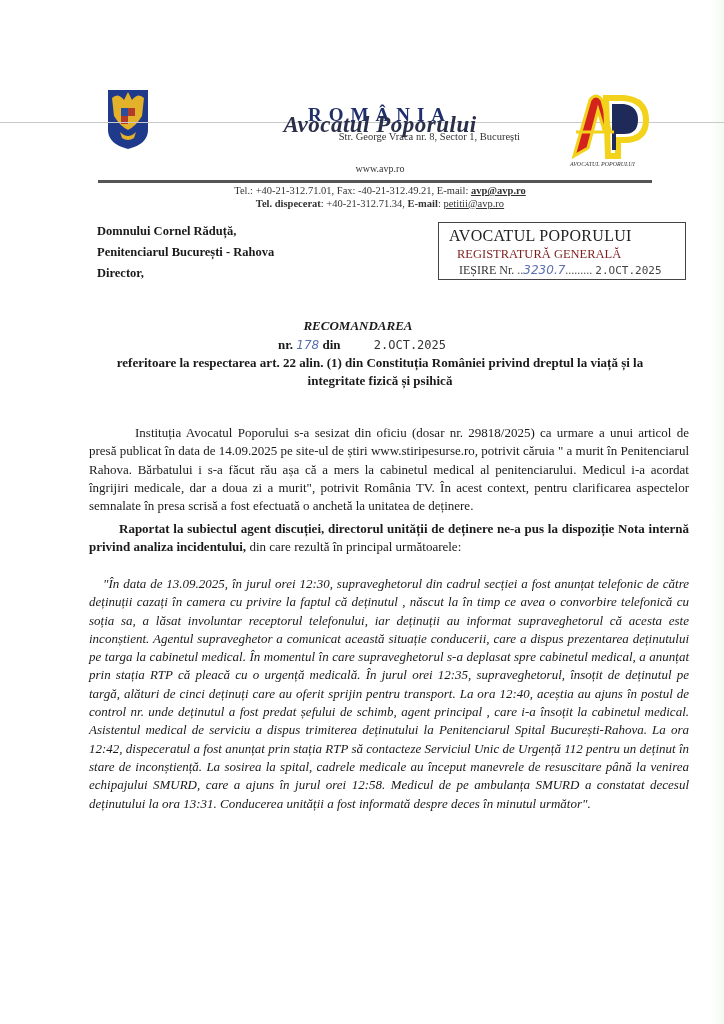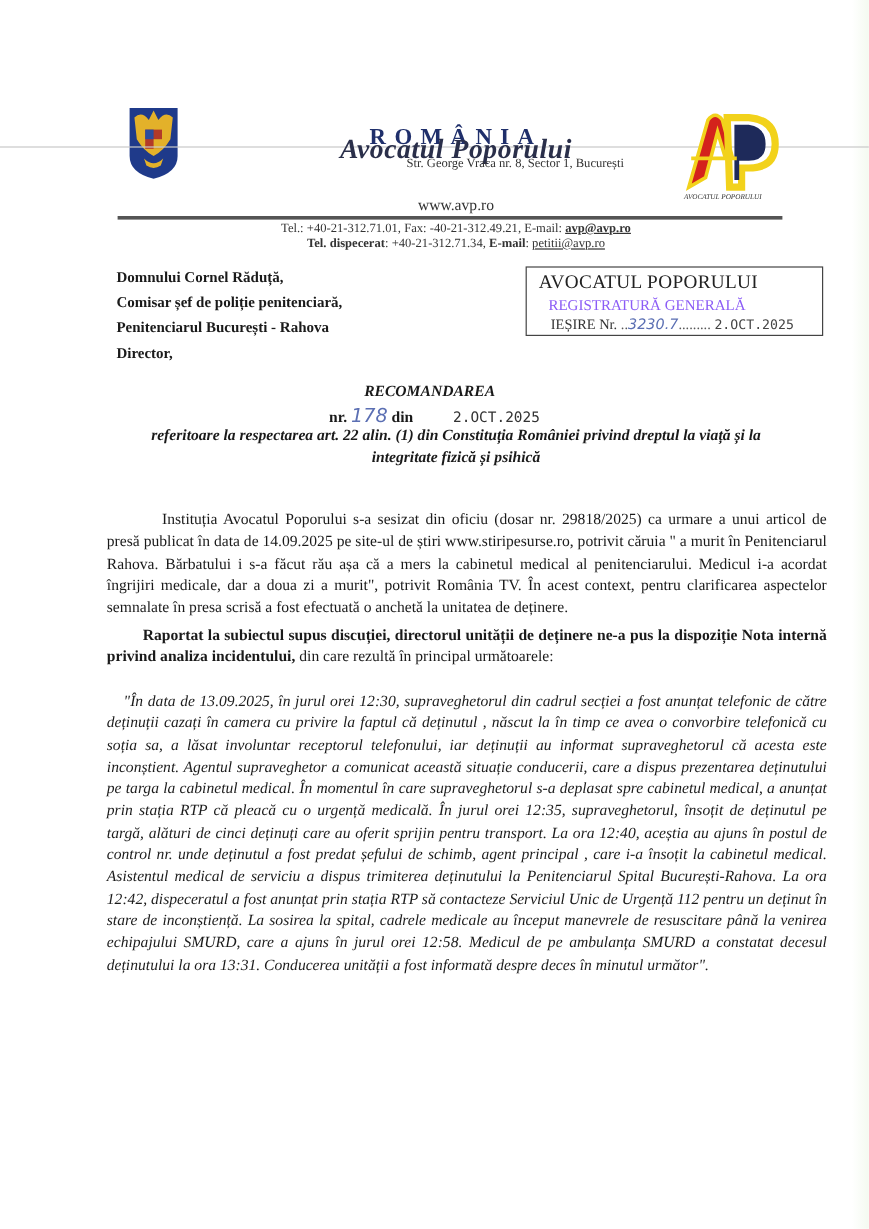--- a/index.html
+++ b/index.html
@@ -22,49 +22,49 @@
     position: absolute; left: 240px; top: 88px; width: 280px; text-align: center;
     font-size: 19px; font-weight: bold; letter-spacing: 7px; color: #1f2f6b; margin-top: 16px;
   }
   .title-script {
     position: absolute; left: 240px; top: 112px; width: 280px; text-align: center;
     font-family: "Liberation Serif", serif; font-style: italic; font-weight: bold;
     font-size: 23px; color: #2a2f4a; letter-spacing: 0.5px;
   }
   .thin-rule { position: absolute; left: 0; top: 122px; width: 724px; height: 1px; background: #c9c9c9; }
   .address { position: absolute; left: 240px; top: 131px; width: 280px; text-align: right; font-size: 10.5px; color: #333; }
-  .website { position: absolute; left: 240px; top: 163px; width: 280px; text-align: center; font-size: 13px; color: #333; }
+  .website { position: absolute; left: 240px; top: 163px; width: 280px; text-align: center; font-size: 10px; color: #333; }
   .thick-rule { position: absolute; left: 98px; top: 180px; width: 554px; height: 3px; background: #555; }
   .contact1 { position: absolute; left: 120px; top: 185px; width: 520px; text-align: center; font-size: 10.5px; color: #333; }
   .contact2 { position: absolute; left: 120px; top: 198px; width: 520px; text-align: center; font-size: 10.5px; color: #333; }
   .link { text-decoration: underline; font-weight: bold; font-family: Liberation Serif, serif; }
   .link-plain { text-decoration: underline; }
   b { font-weight: bold; }
 
   
   .recipient { position: absolute; left: 97px; top: 221px; font-size: 12.5px; font-weight: bold; line-height: 21px; }
 
   
   .stamp {
     position: absolute; left: 438px; top: 222px; width: 248px; height: 58px;
     border: 1.5px solid #444; box-sizing: border-box;
   }
   .stamp .s1 { position: absolute; left: 10px; top: 4px; font-size: 16px; color: #222; letter-spacing: 0.3px; }
-  .stamp .s2 { position: absolute; left: 18px; top: 24px; font-size: 12.5px; color: #8b5cf6; }
+  .stamp .s2 { position: absolute; left: 18px; top: 24px; font-size: 12.5px; color: #7f1d1d; }
   .stamp .s3 { position: absolute; left: 4px; top: 40px; font-size: 12px; color: #333; margin-left: 16px; }
   .stamp .hand { color: #5b6fb3; font-style: italic; font-family: "DejaVu Sans", sans-serif; font-size: 12px; }
   .stamp .dots { color: #555; }
   .stamp .sdate { font-family: "DejaVu Sans Mono", monospace; font-size: 11px; color: #444; }
 
   
   .rec-title { position: absolute; left: 0; top: 318px; width: 716px; text-align: center; font-size: 13px; font-weight: bold; font-style: italic; }
   .rec-nr { position: absolute; left: 0; top: 337px; width: 724px; text-align: center; font-size: 13px; }
-  .rec-nr .hand { color: #5b6fb3; font-style: italic; font-family: "DejaVu Sans", sans-serif; font-size: 16px; }
+  .rec-nr .hand { color: #5b6fb3; font-style: italic; font-family: "DejaVu Sans", sans-serif; font-size: 12px; }
   .rec-nr .date { font-family: "DejaVu Sans Mono", monospace; font-size: 12px; color: #333; margin-left: 30px; }
-  .rec-subject { position: absolute; left: 100px; top: 354px; width: 560px; text-align: center; font-size: 13px; font-weight: bold; line-height: 18px; font-style: italic; }
+  .rec-subject { position: absolute; left: 100px; top: 354px; width: 560px; text-align: center; font-size: 13px; font-weight: bold; line-height: 18px; }
 
   
   .para {
     position: absolute; left: 89px; width: 600px; font-size: 13px; line-height: 18.3px; text-align: justify;
   }
   .p1 { top: 424px; text-indent: 46px; }
   .p2 { top: 520px; text-indent: 30px; }
   .p3 { top: 575px; text-indent: 14px; font-style: italic; }
 </style>
 </head>
@@ -99,21 +99,20 @@
   <div class="thick-rule"></div>
   <div class="contact1">
     <span>Tel.: +40-21-312.71.01, Fax: -40-21-312.49.21, E-mail: </span><span class="link">avp@avp.ro</span>
   </div>
   <div class="contact2">
     <b>Tel. dispecerat</b><span>: +40-21-312.71.34, </span><b>E-mail</b><span>: </span><span class="link-plain">petitii@avp.ro</span>
   </div>
 
   <div class="recipient">
     <div>Domnului Cornel Răduță,</div>
-    <div>Comisar șef de poliție penitenciară,</div>
     <div>Penitenciarul București - Rahova</div>
     <div>Director,</div>
   </div>
 
   <div class="stamp">
     <div class="s1">AVOCATUL POPORULUI</div>
     <div class="s2">REGISTRATURĂ GENERALĂ</div>
     <div class="s3">
       <span>IEȘIRE Nr.</span>
       <span class="dots">..</span><span class="hand">3230.7</span><span class="dots">.........</span>
@@ -125,17 +124,17 @@
   <div class="rec-nr">
     <b>nr.</b>
     <span class="hand">178</span>
     <b>din</b>
     <span class="date">2.OCT.2025</span>
   </div>
   <div class="rec-subject">referitoare la respectarea art. 22 alin. (1) din Constituția României privind dreptul la viață și la integritate fizică și psihică</div>
 
   <div class="para p1">Instituția Avocatul Poporului s-a sesizat din oficiu (dosar nr. 29818/2025) ca urmare a unui articol de presă publicat în data de 14.09.2025 pe site-ul de știri www.stiripesurse.ro, potrivit căruia "             a murit în Penitenciarul Rahova. Bărbatului i s-a făcut rău așa că a mers la cabinetul medical al penitenciarului. Medicul i-a acordat îngrijiri medicale, dar a doua zi             a murit", potrivit România TV. În acest context, pentru clarificarea aspectelor semnalate în presa scrisă a fost efectuată o anchetă la unitatea de deținere.</div>
   <div class="para p2">
-    <b>Raportat la subiectul supus discuției, directorul unității de deținere ne-a pus la dispoziție Nota internă privind analiza incidentului,</b>
+    <b>Raportat la subiectul agent discuției, directorul unității de deținere ne-a pus la dispoziție Nota internă privind analiza incidentului,</b>
     <span>                          din care rezultă în principal următoarele:</span>
   </div>
   <div class="para p3">"În data de 13.09.2025, în jurul orei 12:30, supraveghetorul din cadrul secției      a fost anunțat telefonic de către deținuții cazați în camera           cu privire la faptul că deținutul                 , născut la                    în timp ce avea o convorbire telefonică cu soția sa, a lăsat involuntar receptorul telefonului, iar deținuții au informat supraveghetorul că acesta este inconștient. Agentul supraveghetor a comunicat această situație conducerii, care a dispus prezentarea deținutului pe targa la cabinetul medical. În momentul în care supraveghetorul s-a deplasat spre cabinetul medical, a anunțat prin stația RTP că pleacă cu o urgență medicală. În jurul orei 12:35, supraveghetorul, însoțit de deținutul                                   pe targă, alături de cinci deținuți care au oferit sprijin pentru transport. La ora 12:40, aceștia au ajuns în postul de control nr.      unde deținutul a fost predat șefului de schimb, agent principal                          , care i-a însoțit la cabinetul medical. Asistentul medical de serviciu a dispus trimiterea deținutului la Penitenciarul Spital București-Rahova. La ora 12:42, dispeceratul a fost anunțat prin stația RTP să contacteze Serviciul Unic de Urgență 112 pentru un deținut în stare de inconștiență. La sosirea la spital, cadrele medicale au început manevrele de resuscitare până la venirea echipajului SMURD, care a ajuns în jurul orei 12:58. Medicul de pe ambulanța SMURD a constatat decesul deținutului la ora 13:31. Conducerea unității a fost informată despre deces în minutul următor".</div>
 </div>
 
 </body></html>

